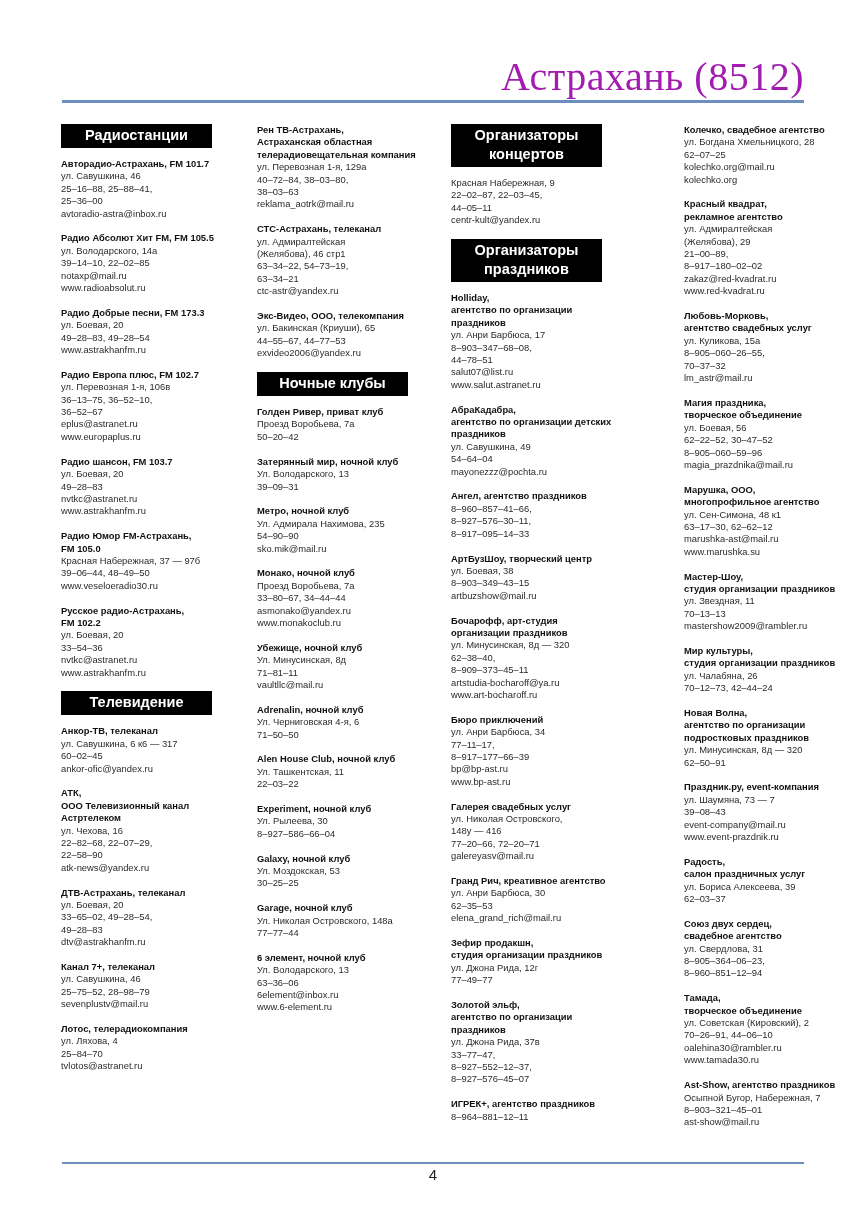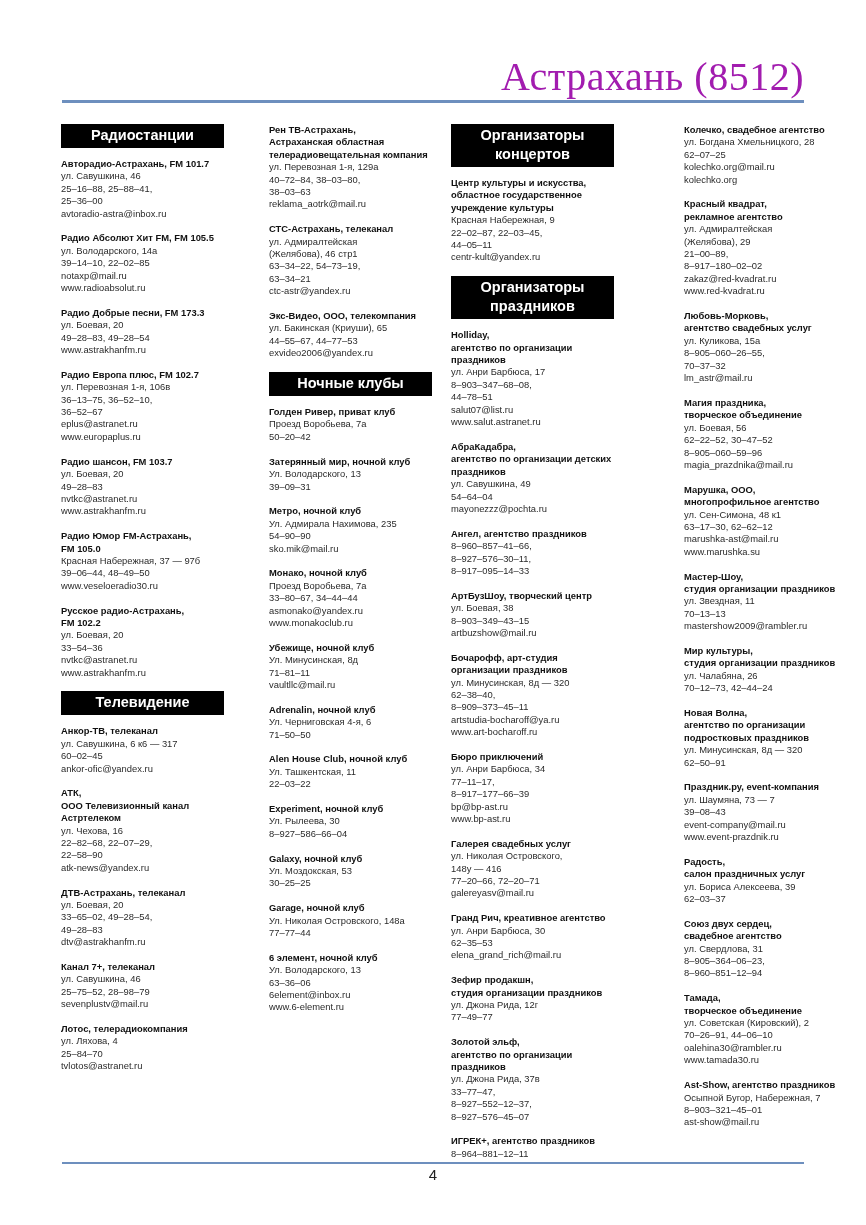--- a/index.html
+++ b/index.html
@@ -2,22 +2,22 @@
 <html><head>
 <meta charset="utf-8">
 <style>
   html,body{margin:0;padding:0;background:#fff;}
   body{width:866px;height:1225px;position:relative;overflow:hidden;font-family:"Liberation Sans","DejaVu Sans",sans-serif;color:#1a1a1a;}
   .page-title{position:absolute;right:62px;top:52px;font-family:"Liberation Serif","DejaVu Serif",serif;font-size:40px;color:#a21caf;letter-spacing:0.5px;line-height:50px;}
   .rule-top{position:absolute;left:62px;top:100px;width:742px;height:3px;background:#6d8fbe;}
   .rule-bottom{position:absolute;left:62px;top:1162px;width:742px;height:2px;background:#6d8fbe;}
   .page-number{position:absolute;left:0;width:866px;top:1166px;text-align:center;font-size:15px;color:#222;}
   .col{position:absolute;top:124px;width:190px;}
-  .c1{left:61px;} .c2{left:269px;} .c3{left:451px;} .c4{left:684px;}
-  .hdr{background:#000;color:#fff;font-weight:bold;font-size:14.5px;text-align:center;width:163px;padding:2px 0 3px 0;line-height:19px;margin:0 0 10px 0;}
+  .c1{left:61px;} .c2{left:257px;} .c3{left:451px;} .c4{left:684px;}
+  .hdr{background:#000;color:#fff;font-weight:bold;font-size:14.5px;text-align:center;width:151px;padding:2px 0 3px 0;line-height:19px;margin:0 0 10px 0;}
   .entry{font-size:9.4px;line-height:12.4px;margin-bottom:12.4px;}
   .entry .name{font-weight:bold;color:#111;white-space:pre-line;}
   .entry .line{color:#2a2a2a;}
 </style>
 </head>
 <body>
 
 <div class="page-title">Астрахань (8512)</div>
 <div class="rule-top"></div>
 
@@ -192,23 +192,20 @@
       <div class="name">6 элемент, ночной клуб</div>
       <div class="line">Ул. Володарского, 13</div>
       <div class="line">63–36–06</div>
       <div class="line">6element@inbox.ru</div>
       <div class="line">www.6-element.ru</div>
     </div>
   </div>
 <div class="col c3">
     <div class="hdr">Организаторы концертов</div>
     <div class="entry">
-      <div class="name">Центр культуры и искусства,
-областное государственное
-учреждение культуры</div>
       <div class="line">Красная Набережная, 9</div>
       <div class="line">22–02–87, 22–03–45,</div>
       <div class="line">44–05–11</div>
       <div class="line">centr-kult@yandex.ru</div>
     </div>
     <div class="hdr">Организаторы праздников</div>
     <div class="entry">
       <div class="name">Holliday,
 агентство по организации
 праздников</div>

